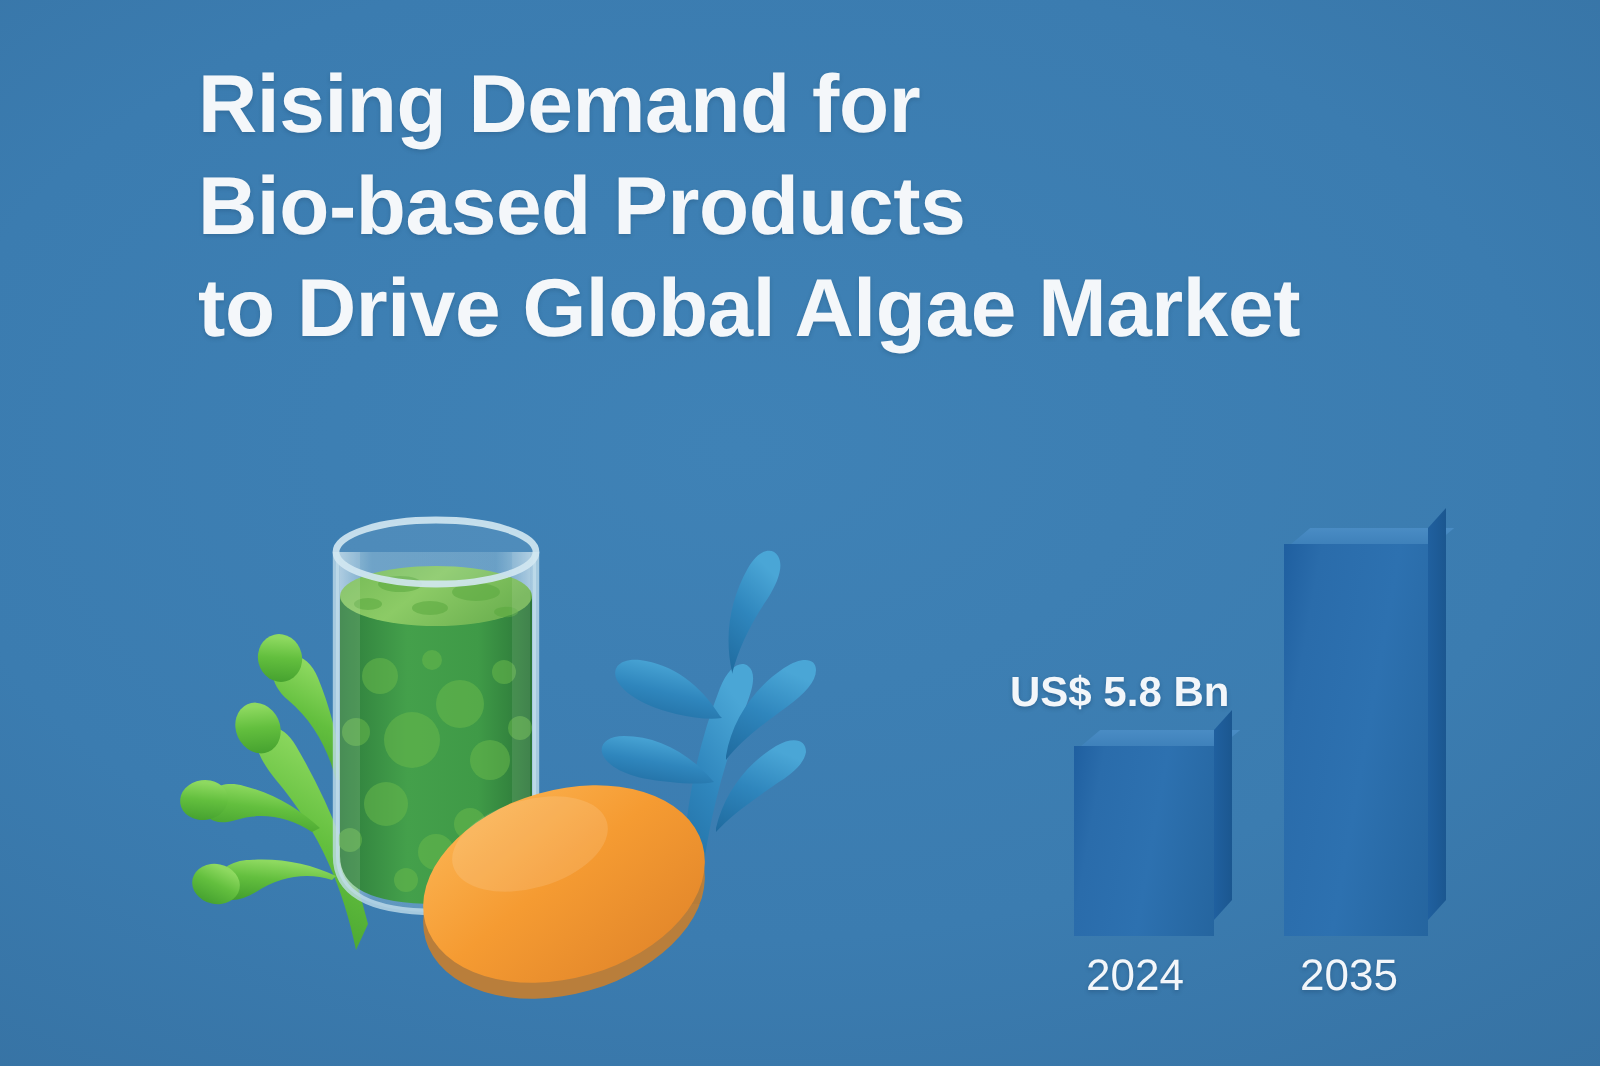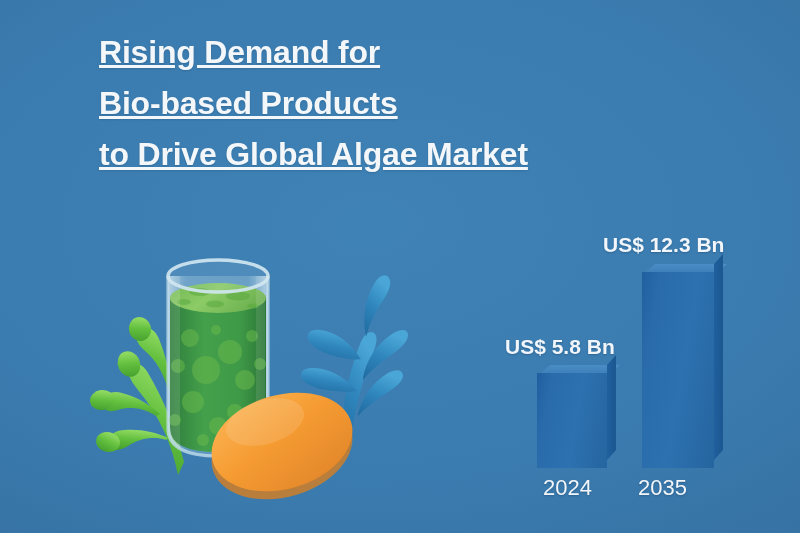--- a/index.html
+++ b/index.html
@@ -19,26 +19,25 @@
     background: radial-gradient(ellipse 120% 110% at 46% 42%, #3f82b6 0%, #3b7cb0 42%, #356f9f 78%, #30658f 100%);
   }
 
   
   .headline {
     position: absolute;
     left: 99px;
     top: 27px;
     width: 620px;
     color: #f4f7fa;
-    font-size: 32px;
+    font-size: 41px;
     font-weight: bold;
     line-height: 51px;
     letter-spacing: -0.2px;
     text-shadow: 0 1px 2px rgba(18,48,78,0.22);
-    text-decoration: underline;
   }
   .headline .ln { display: block; white-space: nowrap; }
 
   
   .logo {
     position: absolute;
     left: 683px;
     top: 22px;
     width: 104px;
     height: 80px;
@@ -251,17 +250,16 @@
       <div class="bar-front" style="height:95px;"></div>
     </div>
     <div class="bar-value" style="left:10px; top:110px;text-align:center;">US$ 5.8 Bn</div>
     <div class="bar-year" style="left:48px; top:250px;">2024</div>
 
     <div class="bar-wrap" style="left:147px; top:47px; width:72px; height:196px;">
       <div class="bar-top" style="top:-8px;"></div>
       <div class="bar-side" style="top:-8px; height:196px;"></div>
       <div class="bar-front" style="height:196px;"></div>
     </div>
-    <div class="bar-value" style="left:108px; top:8px;">US$ 12.3 Bn</div>
-    <div class="bar-year" style="left:143px; top:250px;">2035</div>
+    <div class="bar-year" style="left:155px; top:250px;">2035</div>
   </div>
 
 </div>
 
 </body></html>

